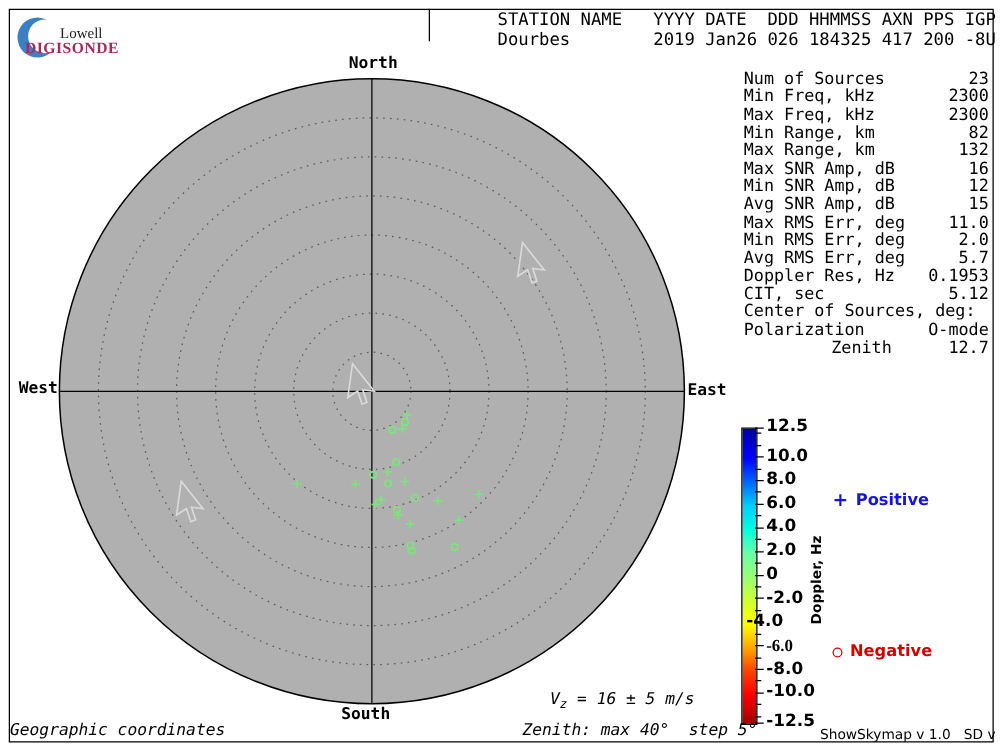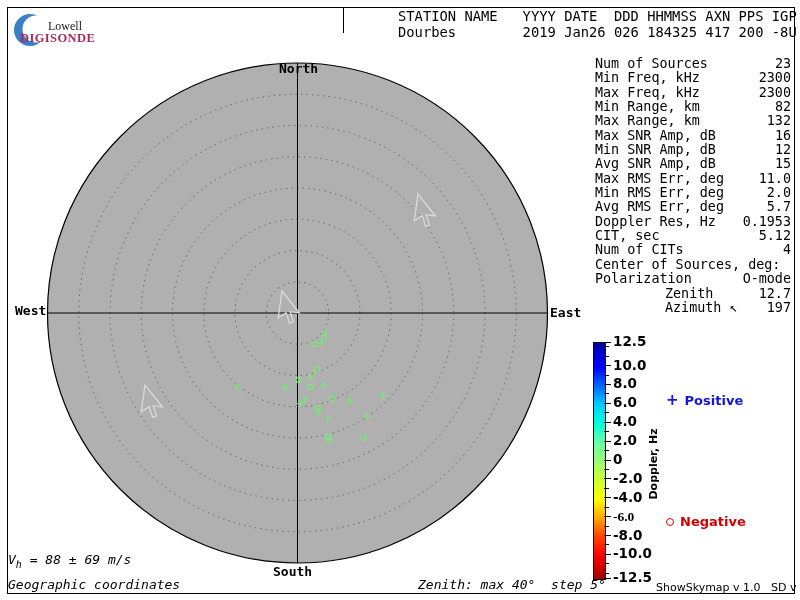--- a/index.html
+++ b/index.html
@@ -97,44 +97,42 @@
       <line x1="318.55105869529814" y1="408.5374445742978" x2="318.55105869529814" y2="415.5374445742978" stroke="#7BE57B" stroke-width="1.3"></line>
       <line x1="363.54961736917414" y1="416.1115480865333" x2="370.54961736917414" y2="416.1115480865333" stroke="#7BE57B" stroke-width="1.3"></line>
       <line x1="367.04961736917414" y1="412.6115480865333" x2="367.04961736917414" y2="419.6115480865333" stroke="#7BE57B" stroke-width="1.3"></line>
       <line x1="324.4923824872556" y1="419.3395751131765" x2="331.4923824872556" y2="419.3395751131765" stroke="#7BE57B" stroke-width="1.3"></line>
       <line x1="327.9923824872556" y1="415.8395751131765" x2="327.9923824872556" y2="422.8395751131765" stroke="#7BE57B" stroke-width="1.3"></line>
       <circle cx="328.3450416889576" cy="436.71270510018957" r="2.6" fill="none" stroke="#7BE57B" stroke-width="1.3"></circle>
       <circle cx="329.2522487974564" cy="440.35131407372455" r="2.6" fill="none" stroke="#7BE57B" stroke-width="1.3"></circle>
       <circle cx="363.8128582435071" cy="437.7163474913234" r="2.6" fill="none" stroke="#7BE57B" stroke-width="1.3"></circle>
     </svg>
 
-  <div class="compass" style="left:279px;top:61px;">North</div>
+  <div class="compass" style="left:279px;top:43px;">North</div>
   <div class="compass" style="left:273px;top:564px;">South</div>
   <div class="compass" style="left:15px;top:303px;">West</div>
   <div class="compass" style="left:550px;top:305px;">East</div>
 
   <div id="params">
       <div class="prow"><span>Num of Sources</span><span>23</span></div>
       <div class="prow"><span>Min Freq, kHz</span><span>2300</span></div>
       <div class="prow"><span>Max Freq, kHz</span><span>2300</span></div>
       <div class="prow"><span>Min Range, km</span><span>82</span></div>
       <div class="prow"><span>Max Range, km</span><span>132</span></div>
       <div class="prow"><span>Max SNR Amp, dB</span><span>16</span></div>
       <div class="prow"><span>Min SNR Amp, dB</span><span>12</span></div>
       <div class="prow"><span>Avg SNR Amp, dB</span><span>15</span></div>
       <div class="prow"><span>Max RMS Err, deg</span><span>11.0</span></div>
       <div class="prow"><span>Min RMS Err, deg</span><span>2.0</span></div>
       <div class="prow"><span>Avg RMS Err, deg</span><span>5.7</span></div>
       <div class="prow"><span>Doppler Res, Hz</span><span>0.1953</span></div>
       <div class="prow"><span>CIT, sec</span><span>5.12</span></div>
-      <div class="prow"><span>Num of CITs</span><span>4</span></div>
       <div class="prow"><span>Center of Sources, deg:</span><span></span></div>
       <div class="prow"><span>Polarization</span><span>O-mode</span></div>
       <div class="prow"><span class="ind">Zenith</span><span>12.7</span></div>
-      <div class="prow"><span class="ind">Azimuth ↖</span><span>197</span></div>
     </div>
 
   <div id="cbar" style="background: linear-gradient(rgb(0, 0, 160) 0%, rgb(0, 0, 255) 10%, rgb(0, 102, 255) 18%, rgb(0, 204, 255) 26%, rgb(0, 255, 221) 34%, rgb(102, 255, 170) 42%, rgb(153, 255, 119) 50%, rgb(204, 255, 51) 58%, rgb(255, 255, 0) 66%, rgb(255, 170, 0) 74%, rgb(255, 68, 0) 82%, rgb(255, 0, 0) 90%, rgb(160, 0, 0) 100%);"></div>
   <div id="cticks">
       <div class="ctick" style="left: 604px; top: 341.5px; width: 7px;"></div>
       <div class="cticklab" style="left: 613px; top: 334px;">12.5</div>
       <div class="ctick" style="left: 604px; top: 365.1px; width: 7px;"></div>
       <div class="cticklab" style="left: 613px; top: 357.6px;">10.0</div>
       <div class="ctick" style="left: 604px; top: 383.98px; width: 7px;"></div>
       <div class="cticklab" style="left: 613px; top: 376.48px;">8.0</div>
@@ -142,21 +140,21 @@
       <div class="cticklab" style="left: 613px; top: 395.36px;">6.0</div>
       <div class="ctick" style="left: 604px; top: 421.74px; width: 7px;"></div>
       <div class="cticklab" style="left: 613px; top: 414.24px;">4.0</div>
       <div class="ctick" style="left: 604px; top: 440.62px; width: 7px;"></div>
       <div class="cticklab" style="left: 613px; top: 433.12px;">2.0</div>
       <div class="ctick" style="left: 604px; top: 459.5px; width: 7px;"></div>
       <div class="cticklab" style="left: 613px; top: 452px;">0</div>
       <div class="ctick" style="left: 604px; top: 478.38px; width: 7px;"></div>
       <div class="cticklab" style="left: 613px; top: 470.88px;">-2.0</div>
       <div class="ctick" style="left: 604px; top: 497.26px; width: 7px;"></div>
-      <div class="cticklab" style="left: 613px; top: 489.76px;">-4.0</div>
+      <div class="cticklab" style="left: 597px; top: 489.76px;">-4.0</div>
       <div class="ctick" style="left: 604px; top: 516.14px; width: 7px;"></div>
       <div class="cticklab" style="left: 613px; top: 508.64px; font-family: Liberation Serif, serif;">-6.0</div>
       <div class="ctick" style="left: 604px; top: 535.02px; width: 7px;"></div>
       <div class="cticklab" style="left: 613px; top: 527.52px;">-8.0</div>
       <div class="ctick" style="left: 604px; top: 553.9px; width: 7px;"></div>
       <div class="cticklab" style="left: 613px; top: 546.4px;">-10.0</div>
       <div class="ctick" style="left: 604px; top: 577.5px; width: 7px;"></div>
       <div class="cticklab" style="left: 613px; top: 570px;">-12.5</div>
       <div class="ctick" style="left: 604px; top: 346.22px; width: 5px;"></div>
       <div class="ctick" style="left: 604px; top: 355.66px; width: 5px;"></div>
@@ -177,17 +175,17 @@
 
   <div class="pnlab" id="poslab" style="left: 666px; top: 393px; color: rgb(20, 20, 221);">
     <span class="plusglyph">+</span>
     <span>Positive</span>
   </div>
   <div class="pnlab" id="neglab" style="left: 666px; top: 514px; color: rgb(212, 0, 0);">
     <span class="circglyph"></span>
     <span>Negative</span>
   </div>
 
-  <div class="ftr" style="left:8px;top:552px;"><span>V</span><sub>h</sub><span> = 88 ± 69 m/s</span></div>
+  <div class="ftr" style="left:440px;top:552px;"><span>V</span><sub>z</sub><span> = 16 ± 5 m/s</span></div>
   <div class="ftr" style="left:8px;top:577px;">Geographic coordinates</div>
   <div class="ftr" style="left:418px;top:577px;">Zenith: max 40°  step 5°</div>
   <div class="version">ShowSkymap v 1.0   SD v 5.1</div>
 </div>
 
 </body></html>

